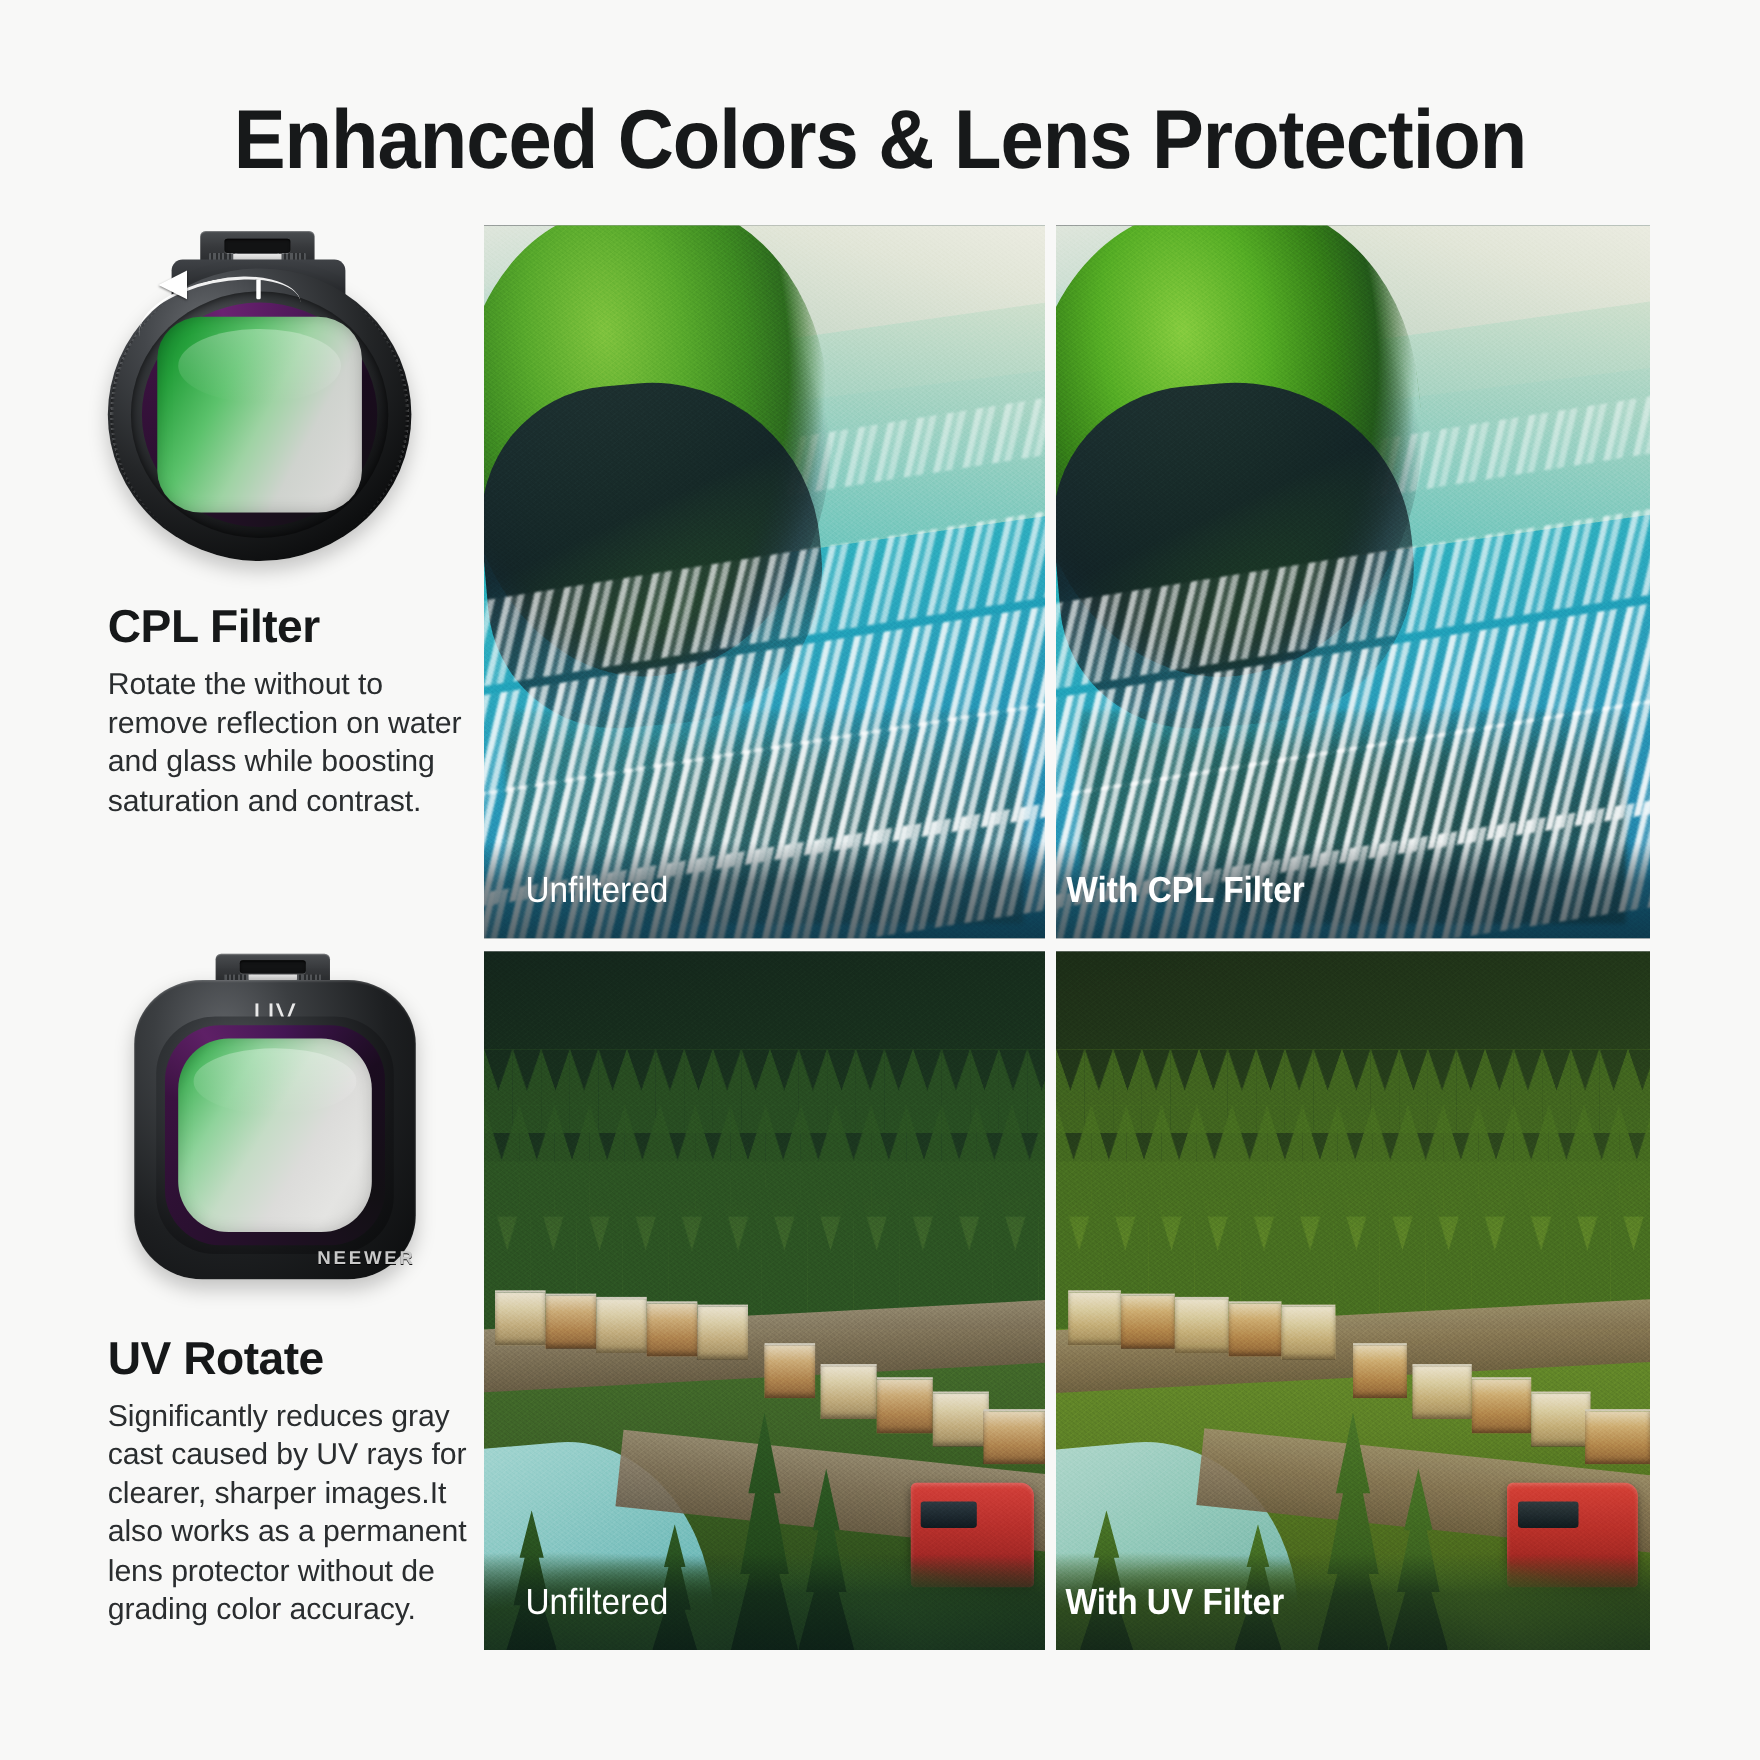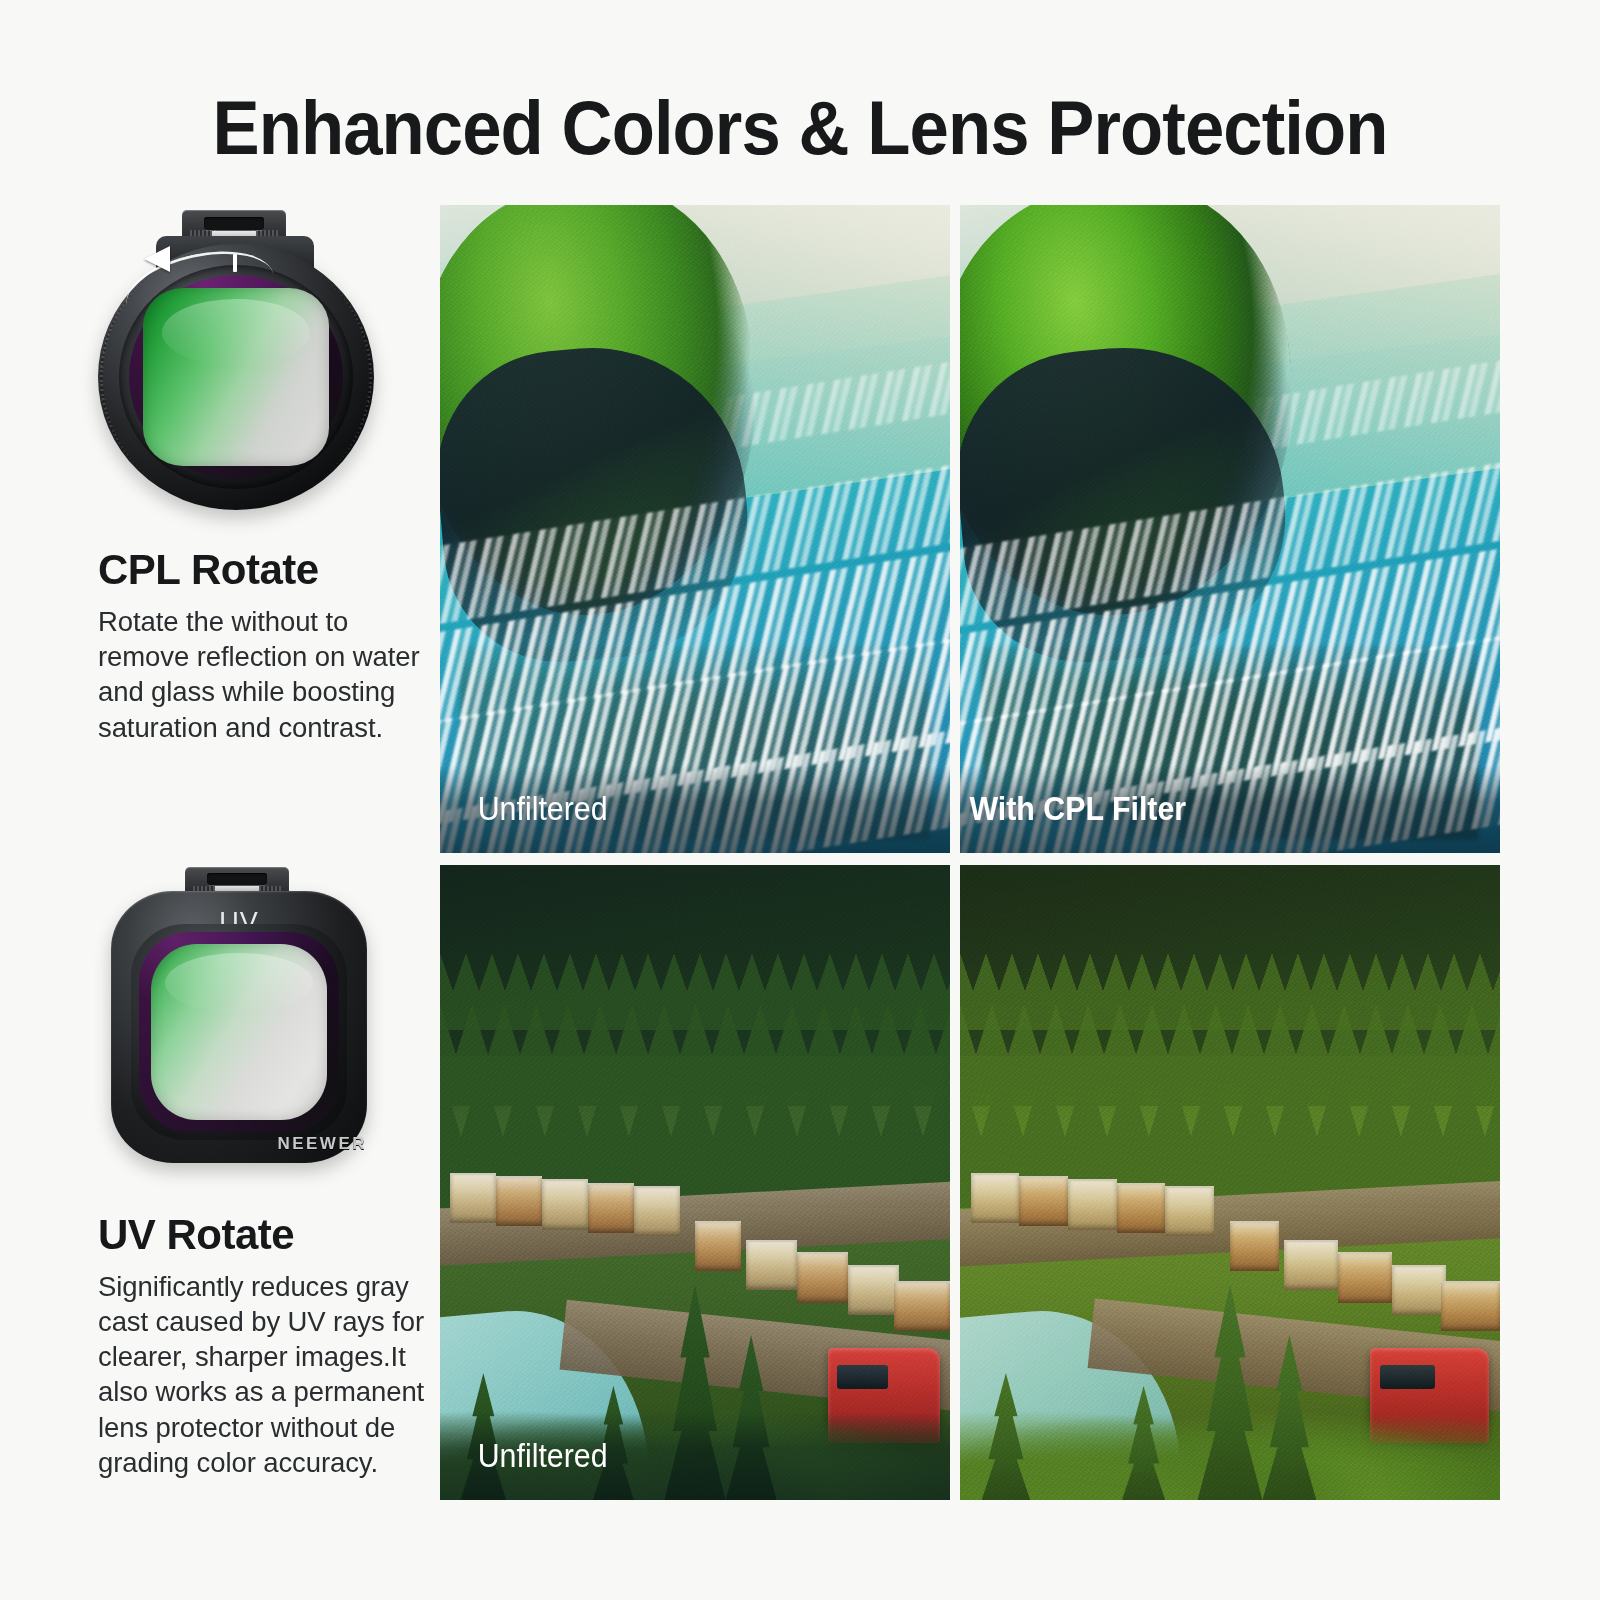--- a/index.html
+++ b/index.html
@@ -126,21 +126,21 @@
     border-top:3px solid rgba(255,255,255,.92);
     border-radius:120px 120px 0 0 / 58px 58px 0 0;
     transform:rotate(-12deg);
   }
   .cpl-tick{
     position:absolute;left:135px;top:44px;width:4px;height:18px;
     background:#ffffff;border-radius:1px;
   }
 
   
-  .uv-wrap{position:absolute;left:101px;top:12px;width:276px;height:310px;}
+  .uv-wrap{position:absolute;left:112px;top:12px;width:276px;height:310px;}
   .uv-clip{
     position:absolute;left:84px;top:0;width:104px;height:34px;
     background:linear-gradient(180deg,#4a4d50 0%,#37393c 40%,#232527 100%);
     border-radius:5px 5px 3px 3px;
     box-shadow:inset 0 1px 1px rgba(255,255,255,.28);
   }
   .uv-clip-bar{
     position:absolute;left:22px;top:6px;width:60px;height:12px;
     background:#121314;border-radius:3px;
     box-shadow:inset 0 1px 2px rgba(0,0,0,.9), 0 1px 0 rgba(255,255,255,.18);
@@ -421,21 +421,21 @@
             <div class="cpl-knurl"></div>
             <div class="cpl-rim2"></div>
             <div class="cpl-purple"></div>
             <div class="cpl-glass"></div>
           </div>
           <div class="cpl-arc"></div>
           <div class="cpl-arrow"></div>
           <div class="cpl-tick"></div>
         </div>
       </div>
-      <div class="feature-heading">CPL Rotate</div>
+      <div class="feature-heading">CPL Filter</div>
       <div class="feature-desc">Rotate the without to remove reflection on water and glass while boosting saturation and contrast.</div>
     </div>
 
     <div class="feature-block" style="margin-top:110px;">
       <div class="filter-art">
         <div class="uv-wrap">
           <div class="uv-clip">
             <div class="uv-clip-tex l"></div>
             <div class="uv-clip-tex r"></div>
             <div class="uv-clip-bar"></div>
@@ -548,16 +548,19 @@
       <div class="loco" style="left:76%;top:76%;width:22%;height:15%;">
         <div class="loco-win"></div>
       </div>
       <div class="scrub uv"></div>
       <div class="fgtree uv" style="left:44%;width:12%;height:34%;"></div>
       <div class="fgtree uv" style="left:56%;width:10%;height:26%;"></div>
       <div class="fgtree uv" style="left:4%;width:9%;height:20%;"></div>
       <div class="fgtree uv" style="left:30%;width:8%;height:18%;"></div>
       <div class="warm"></div>
       <div class="grain"></div>
+      <div class="caption right">
+        <span>With UV Filter</span>
+      </div>
     </div>
 
   </div>
 </div>
 
 </body></html>

